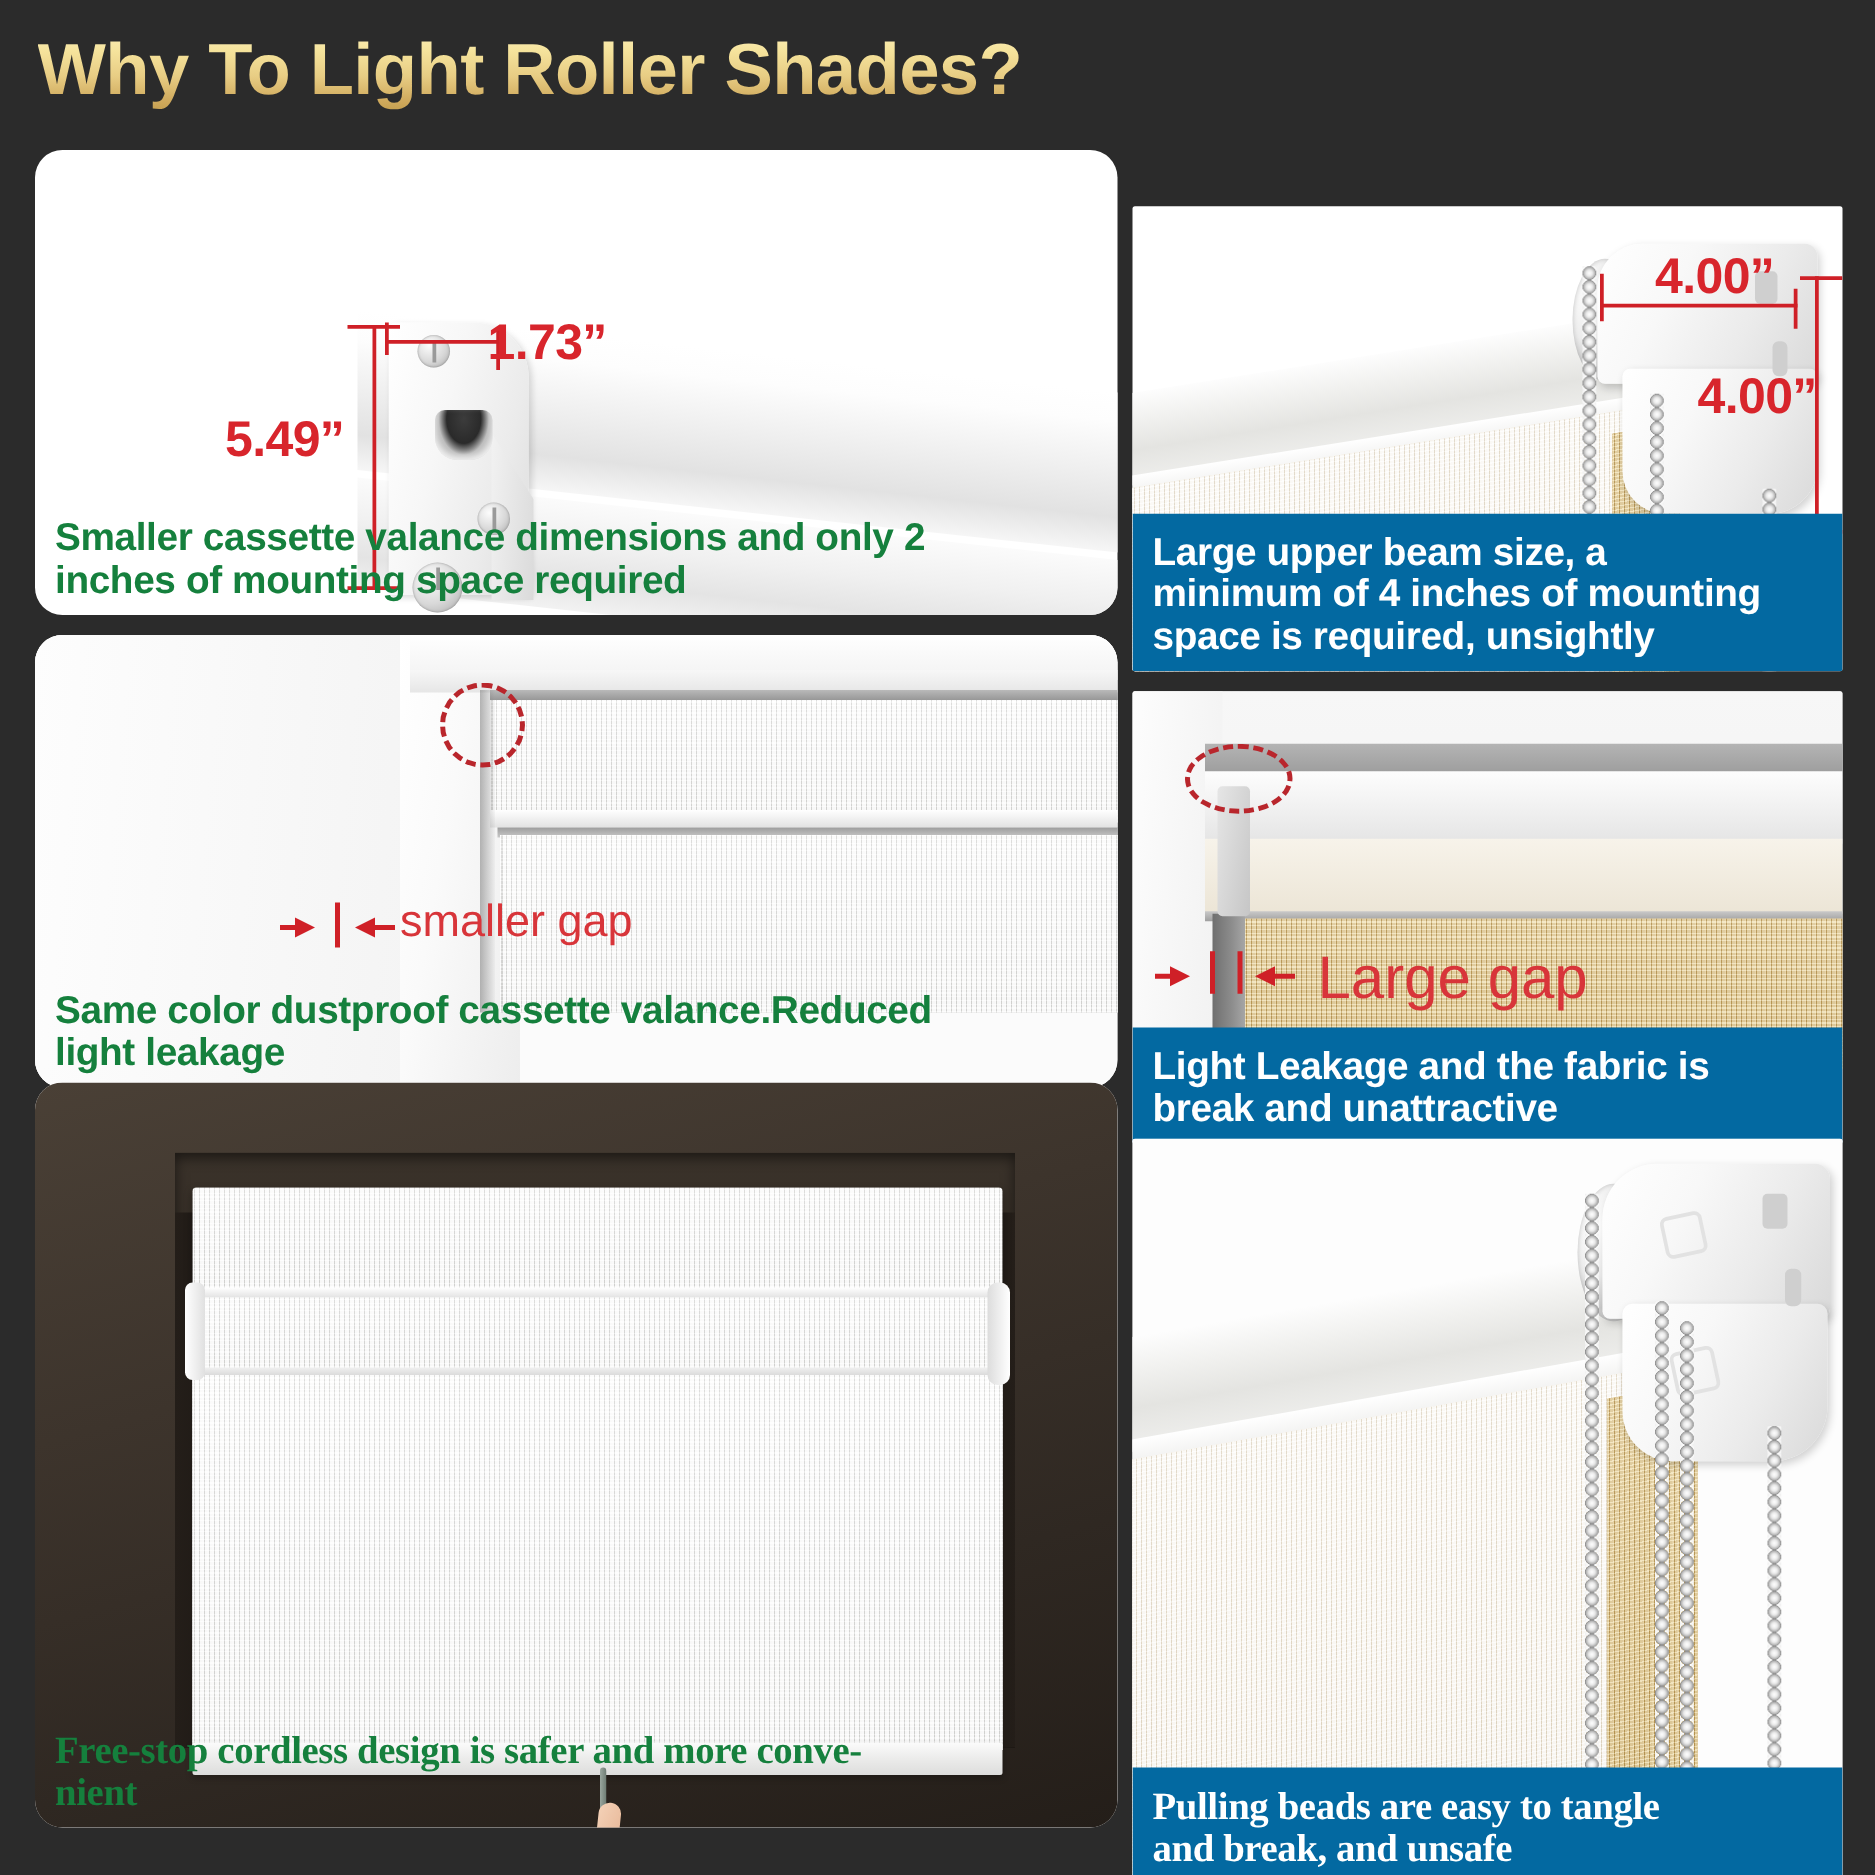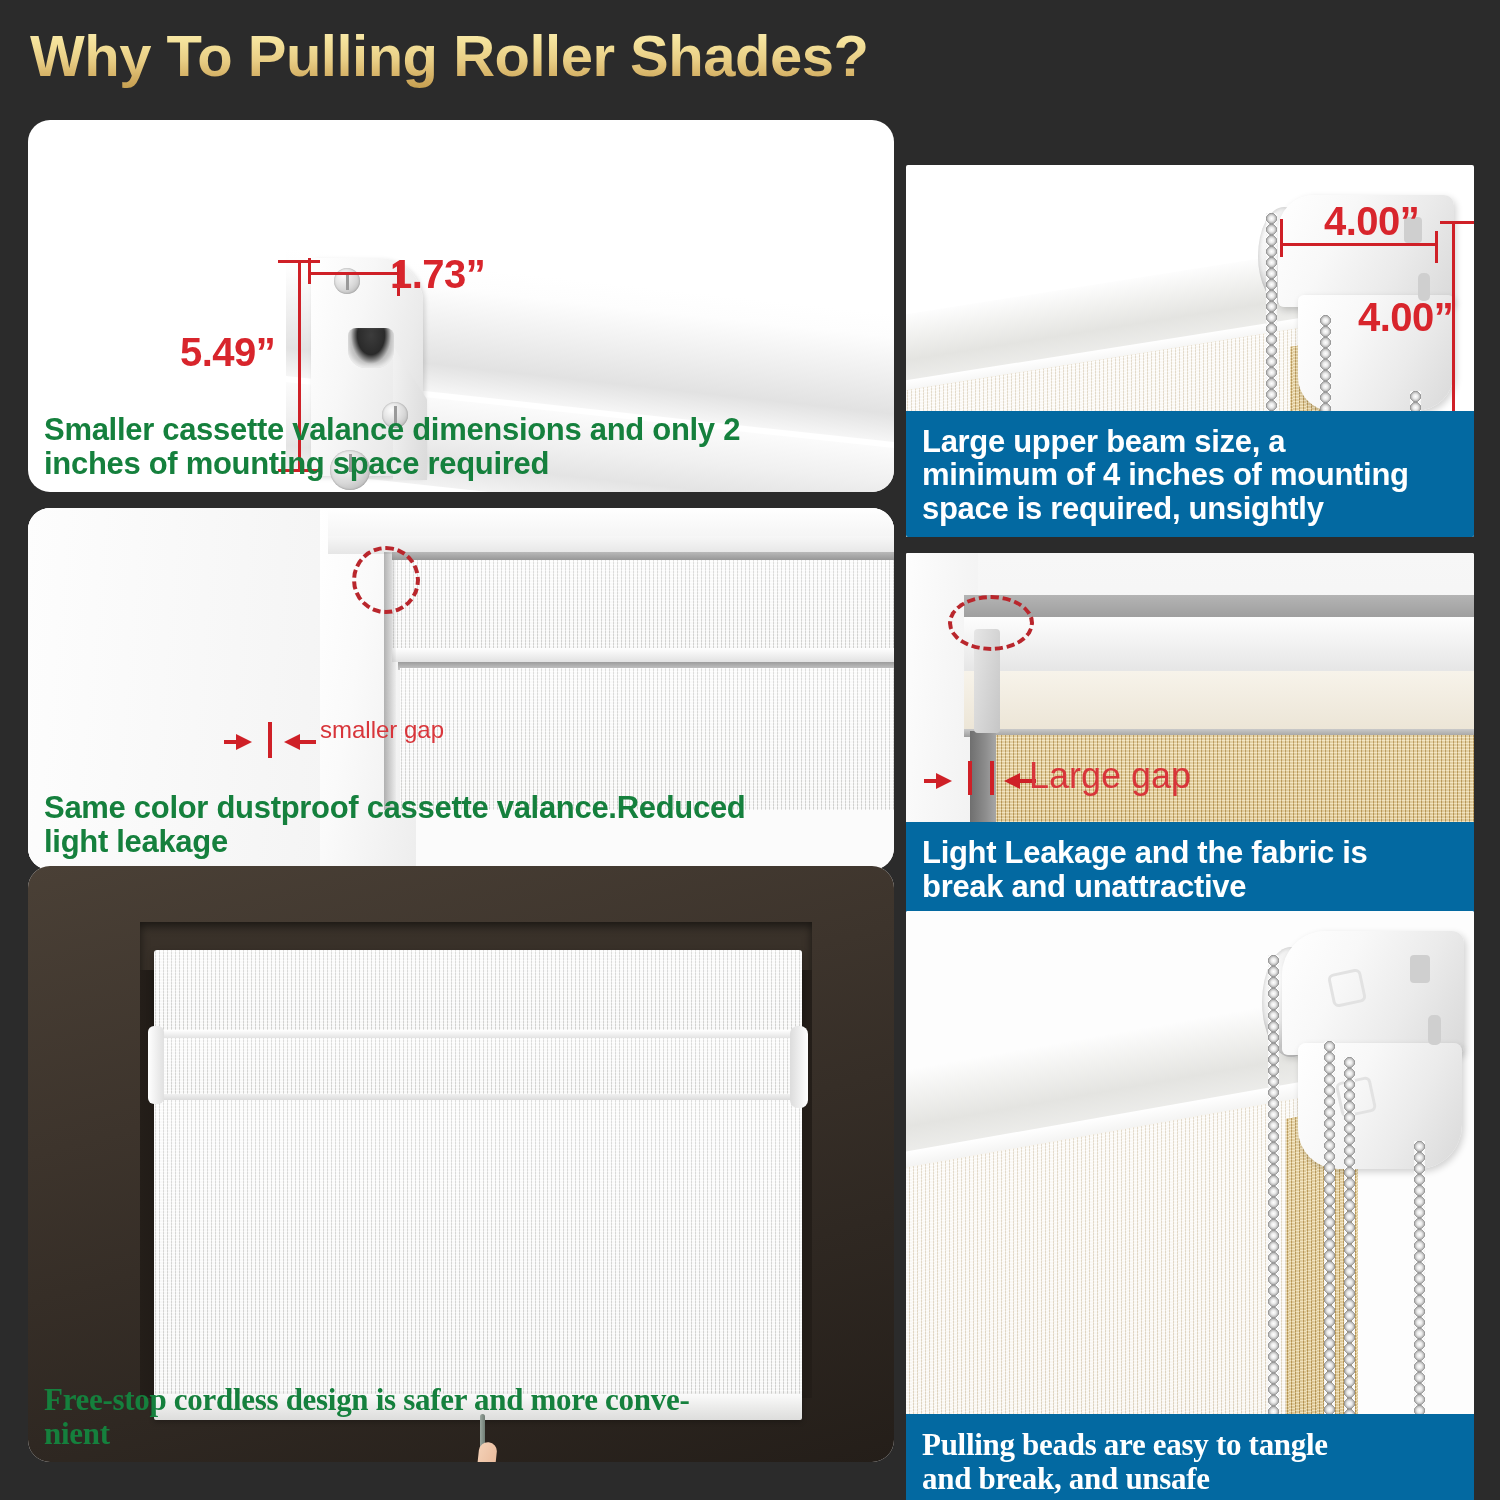--- a/index.html
+++ b/index.html
@@ -252,21 +252,21 @@
   }
   .pull-cord {
     position: absolute; width: 5px;
     background: linear-gradient(90deg,#9aa79f,#6f7d74);
     border-radius: 3px;
   }
 </style>
 </head>
 <body>
 
-<div class="page-title">Why To Pulling Roller Shades?</div>
+<div class="page-title">Why To Light Roller Shades?</div>
 
 <div class="grid">
 
   <div class="panel left c-left r1">
     <div class="ph">
 
       <div class="p1-bar fabric-white"></div>
       <div class="p1-bar2 fabric-white"></div>
 
       <div class="p1-cap"></div>
@@ -355,21 +355,21 @@
 
       <div class="wf-shadow" style="left:356px; top:44px; width:12px; height:258px;"></div>
 
       <div class="dash-circle" style="left:324px; top:38px; width:68px; height:68px;"></div>
 
       <div class="arrow-r" style="left:208px; top:226px;"></div>
       <div class="arrow-tail" style="left:196px; top:232px; width:16px;"></div>
       <div class="gap-bar" style="left:240px; top:214px; height:36px;"></div>
       <div class="arrow-l" style="left:256px; top:226px;"></div>
       <div class="arrow-tail" style="left:272px; top:232px; width:16px;"></div>
-      <div class="gap-note" style="left:292px; top:208px; font-size:24px;text-align:right;">smaller gap</div>
+      <div class="gap-note" style="left:292px; top:208px; font-size:36px;text-align:right;">smaller gap</div>
     </div>
 
     <div class="caption good">
       <span class="ln">Same color dustproof cassette valance.Reduced</span>
       <span class="ln">light leakage</span>
     </div>
   </div>
 
   <div class="panel right c-right r2">
     <div class="ph" style="background:linear-gradient(180deg,#f7f7f7,#ededed);">
@@ -396,21 +396,21 @@
            border-radius:4px;"></div>
 
       <div class="dash-circle" style="left:42px; top:42px; width:86px; height:56px;"></div>
 
       <div class="arrow-r" style="left:30px; top:220px;"></div>
       <div class="arrow-tail" style="left:18px; top:226px; width:16px;"></div>
       <div class="gap-bar" style="left:62px; top:208px; height:34px;"></div>
       <div class="gap-bar" style="left:84px; top:208px; height:34px;"></div>
       <div class="arrow-l" style="left:98px; top:220px;"></div>
       <div class="arrow-tail" style="left:114px; top:226px; width:16px;"></div>
-      <div class="gap-note" style="left:123px; top:202px; font-size:36px;">Large gap</div>
+      <div class="gap-note" style="left:148px; top:202px; font-size:48px;">Large gap</div>
     </div>
 
     <div class="caption bad">
       <span class="ln">Light Leakage and the fabric is</span>
       <span class="ln">break and unattractive</span>
     </div>
   </div>
 
   <div class="panel left c-left r3">
     <div class="ph">

